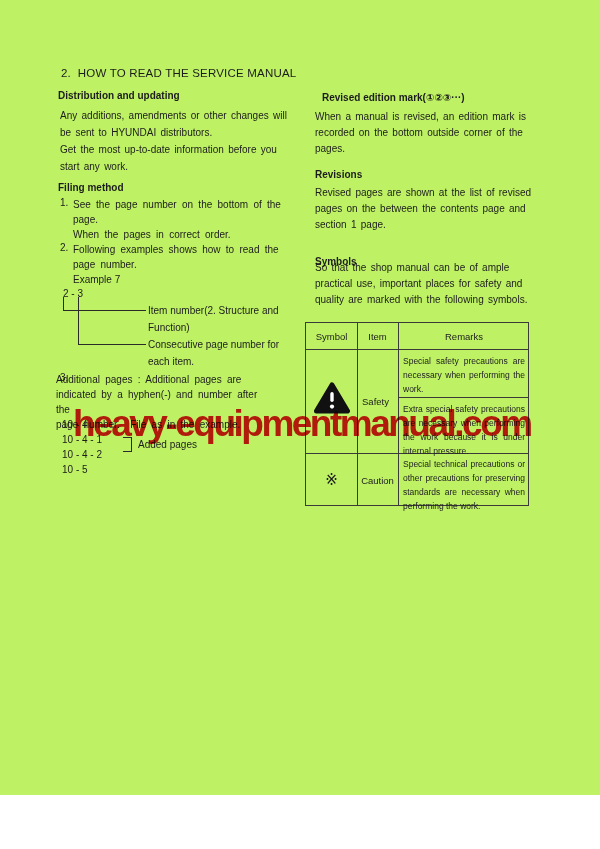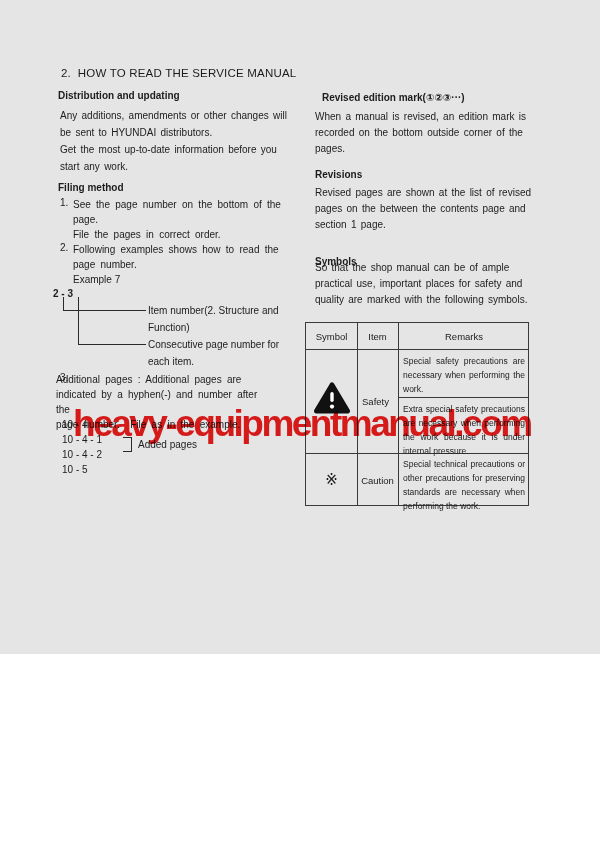--- a/index.html
+++ b/index.html
@@ -1,19 +1,19 @@
 <!DOCTYPE html>
 <html><head>
 <meta charset="utf-8">
 <style>
   html,body{margin:0;padding:0;}
   .page{
     position:relative;
-    width:600px;height:654px;
-    background:#e5e5e5;
+    width:600px;height:795px;
+    background:#bef264;
     font-family:"Liberation Sans","DejaVu Sans",sans-serif;
     color:#1c1c1c;
     overflow:hidden;
   }
   .abs{position:absolute;}
   .ml{white-space:pre-wrap;}
   .h1{font-size:11.5px;white-space:pre;letter-spacing:0.2px;}
   .subhead{font-size:10px;font-weight:bold;}
   .body{font-size:10px;line-height:17px;}
   .body16{font-size:10px;line-height:16px;}
@@ -59,29 +59,29 @@
   <div class="abs body ml ws1" style="left:60px;top:107px;width:232px;">Any additions, amendments or other changes will
 be sent to HYUNDAI distributors.
 Get the most up-to-date information before you
 start any work.</div>
 
   <div class="abs subhead" style="left:58px;top:182px;">Filing method</div>
 
   <div class="abs num" style="left:60px;top:197px;">1.</div>
   <div class="abs item ml ws2" style="left:73px;top:197px;width:218px;">See the page number on the bottom of the
 page.
-File the pages in correct order.</div>
+When the pages in correct order.</div>
 
   <div class="abs num" style="left:60px;top:242px;">2.</div>
   <div class="abs item ml ws2" style="left:73px;top:242px;width:218px;">Following examples shows how to read the
 page number.</div>
 
   <div class="abs item" style="left:73px;top:272px;">Example 7</div>
 
-  <div class="abs item" style="left:53px;top:286px;font-weight:bold;">2 - 3</div>
+  <div class="abs item" style="left:63px;top:286px;">2 - 3</div>
   <div class="line" style="left:63px;top:297px;width:1px;height:14px;"></div>
   <div class="line" style="left:63px;top:310px;width:83px;height:1px;"></div>
   <div class="line" style="left:78px;top:297px;width:1px;height:48px;"></div>
   <div class="line" style="left:78px;top:344px;width:68px;height:1px;"></div>
   <div class="abs body ml" style="left:148px;top:302px;width:145px;">Item number(2. Structure and
 Function)</div>
   <div class="abs body ml" style="left:148px;top:336px;width:145px;">Consecutive page number for
 each item.</div>
 
   <div class="abs num" style="left:60px;top:372px;">3.</div>

